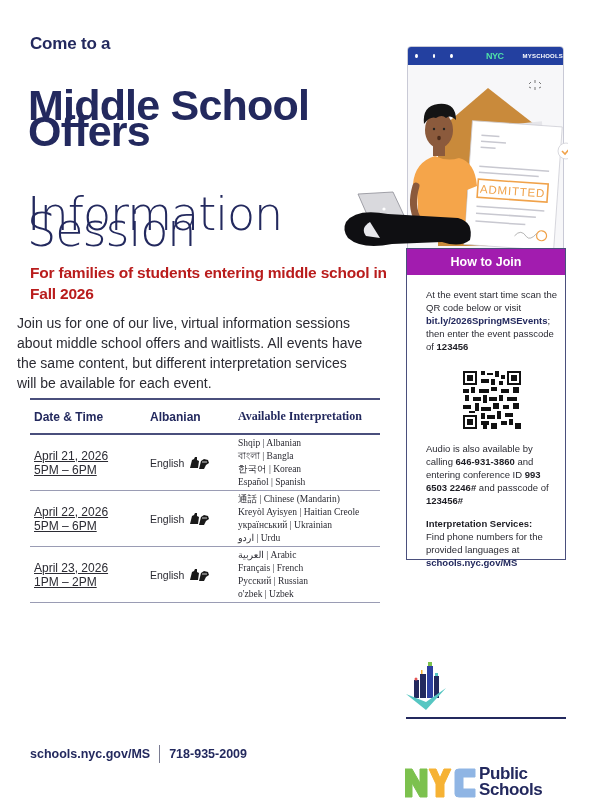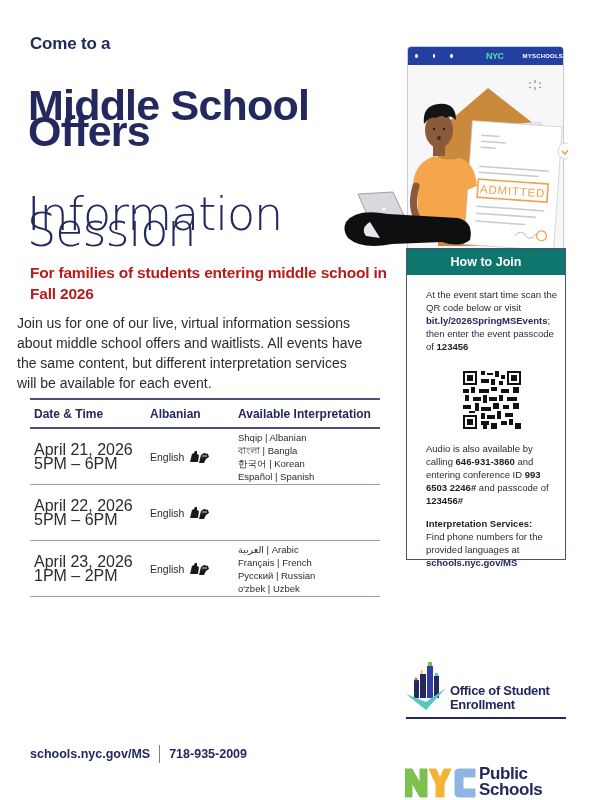--- a/index.html
+++ b/index.html
@@ -14,43 +14,43 @@
   .title-light { position: absolute; left: 27px; font-size: 46px; font-weight: 400; color: #23295e; letter-spacing: -1px; line-height: 1; font-family: "DejaVu Sans", sans-serif; font-weight: 200; }
   .title-light.l3 { top: 157px; margin-top: 34px; }
   .title-light.l4 { top: 207px; }
 
   .subhead { position: absolute; left: 30px; top: 262px; width: 360px; font-size: 15.5px; font-weight: 700; color: #b91c1c; line-height: 21px; letter-spacing: -0.2px; }
   .intro { position: absolute; left: 17px; top: 313px; width: 350px; font-size: 14px; line-height: 20px; color: #2b2b33; }
 
   
   .events { position: absolute; left: 30px; top: 398px; width: 350px; }
   .events .rule-top { height: 2px; background: #4a4f7c; }
-  .events .head { display: flex; height: 27px; align-items: center; font-size: 12px; font-weight: 700; color: #23295e; }
+  .events .head { display: flex; height: 33px; align-items: center; font-size: 12px; font-weight: 700; color: #23295e; }
   .events .rule-head { height: 2px; background: #4a4f7c; }
   .col-date { width: 120px; padding-left: 4px; }
   .col-lang { width: 88px; }
-  .col-interp { flex: 1; }
+  .col-interp { flex: 1; font-family: Liberation Serif, serif; }
   .row { display: flex; align-items: center; border-bottom: 1px solid #9a9cb4; padding: 4px 0; font-size: 10.5px; }
-  .row .col-date { font-size: 16px; line-height: 14px; color: #2b2b33; }
+  .row .col-date { font-size: 12px; line-height: 14px; color: #2b2b33; text-decoration: underline; }
   .row .col-lang { display: flex; align-items: center; gap: 4px; font-size: 10.5px; color: #2b2b33; }
   .row .col-interp { font-size: 9.5px; line-height: 13px; color: #2b2b33; }
   .asl-icon { display: inline-block; width: 22px; height: 14px; position: relative; }
   .asl-icon svg { width: 22px; height: 14px; display: block; }
 
   
   .illus { position: absolute; left: 338px; top: 46px; width: 230px; height: 206px; }
   .browser { position: absolute; left: 69px; top: 0; width: 157px; height: 206px; border: 1px solid #c9cad6; border-radius: 4px; background: #f7f7f9; overflow: hidden; }
   .browser-bar { height: 18px; background: #2340a0; display: flex; align-items: center; padding-left: 7px; gap: 15px; }
   .browser-bar .dot { width: 4px; height: 4px; border-radius: 50%; background: #ffffff; }
   .browser-bar .nyc { margin-left: 18px; font-size: 9px; font-weight: 700; color: #4fe0a8; letter-spacing: -0.5px; }
   .browser-bar .mys { margin-left: 4px; font-size: 6px; color: #ffffff; font-weight: 700; letter-spacing: 0.2px; }
 
   
   .join { position: absolute; left: 406px; top: 248px; width: 160px; height: 312px; border: 1.5px solid #4a4f7c; background: #ffffff; }
-  .join-head { height: 26px; background: #0f766e; color: #ffffff; font-size: 12.5px; font-weight: 700; display: flex; align-items: center; justify-content: center; }
+  .join-head { height: 26px; background: #a21caf; color: #ffffff; font-size: 12.5px; font-weight: 700; display: flex; align-items: center; justify-content: center; }
   .join-body { padding: 13px 0 0 19px; width: 150px; font-size: 9.5px; line-height: 13px; color: #2b2b33; }
   .join-body b { color: #1d1d24; }
   .join-body .link { color: #23295e; font-weight: 700; }
   .qr { width: 58px; height: 58px; margin: 8px 0 10px 37px; }
   .join-body p { margin-bottom: 10px; }
 
   
   .ose { position: absolute; left: 404px; top: 660px; width: 165px; height: 52px; }
   .ose-text { position: absolute; left: 46px; top: 24px; font-size: 13px; font-weight: 700; color: #23295e; line-height: 14px; letter-spacing: -0.3px; }
   .logo-rule { position: absolute; left: 406px; top: 717px; width: 160px; height: 1.5px; background: #23295e; }
@@ -112,20 +112,26 @@
     </div>
     <div class="col-lang">
       <span>English</span>
       <span class="asl-icon">
         <svg viewBox="0 0 22 14">
             <path d="M2 12 L4 4 L6 3 L7 1 L9 1 L9 4 L11 5 L10 12 Z" fill="#1a1a1a"></path>
             <path d="M11 13 L13 5 L16 3 L20 4 L21 7 L18 9 L16 13 Z" fill="#1a1a1a"></path>
             <path d="M14 6 L19 6" stroke="#fff" stroke-width="0.8"></path>
           </svg>
       </span>
+    </div>
+    <div class="col-interp">
+      <div>通話 | Chinese (Mandarin)</div>
+      <div>Kreyòl Ayisyen | Haitian Creole</div>
+      <div>український | Ukrainian</div>
+      <div>اردو | Urdu</div>
     </div>
   </div>
 
   <div class="row" style="height:56px;">
     <div class="col-date">
       <div>April 23, 2026</div>
       <div>1PM – 2PM</div>
     </div>
     <div class="col-lang">
       <span>English</span>
@@ -287,24 +293,20 @@
     <rect x="10" y="20" width="5" height="18" fill="#23295e"></rect>
     <rect x="16" y="14" width="6" height="24" fill="#23295e"></rect>
     <rect x="23" y="6" width="6" height="32" fill="#2d3fa0"></rect>
     <rect x="30" y="16" width="5" height="22" fill="#23295e"></rect>
     <rect x="24" y="2" width="4" height="4" fill="#7cc14e"></rect>
     <rect x="17" y="10" width="1.5" height="4" fill="#f6b234"></rect>
     <circle cx="12" cy="19" r="1.5" fill="#e25555"></circle>
     <rect x="31" y="13" width="3" height="3" fill="#56c6c2"></rect>
     <path d="M2 34 L22 50 L42 28 L22 42 Z" fill="#56c6c2"></path>
   </svg>
-  <div class="ose-text">
-    <div>Office of Student</div>
-    <div>Enrollment</div>
-  </div>
 </div>
 <div class="logo-rule"></div>
 
 <div class="nycps">
   <svg width="72" height="34" viewBox="0 0 72 34" style="position:absolute;left:0;top:0;">
     <path d="M0 3 h7 l8 14 v-14 h7 v28 h-7 l-8 -14 v14 h-7 z" fill="#7cc14e" stroke="#7cc14e" stroke-width="1" stroke-linejoin="round"></path>
     <path d="M24 3 h7 l4 9 l4 -9 h7 l-7 15 v13 h-8 v-13 z" fill="#f6b234" stroke="#f6b234" stroke-width="1" stroke-linejoin="round"></path>
     <path d="M50 6 q0 -3 4 -3 h16 v8 h-12 v12 h12 v8 h-16 q-4 0 -4 -3 z" fill="#8fb5e4" stroke="#8fb5e4" stroke-width="1" stroke-linejoin="round"></path>
   </svg>
   <div class="nycps-text">

